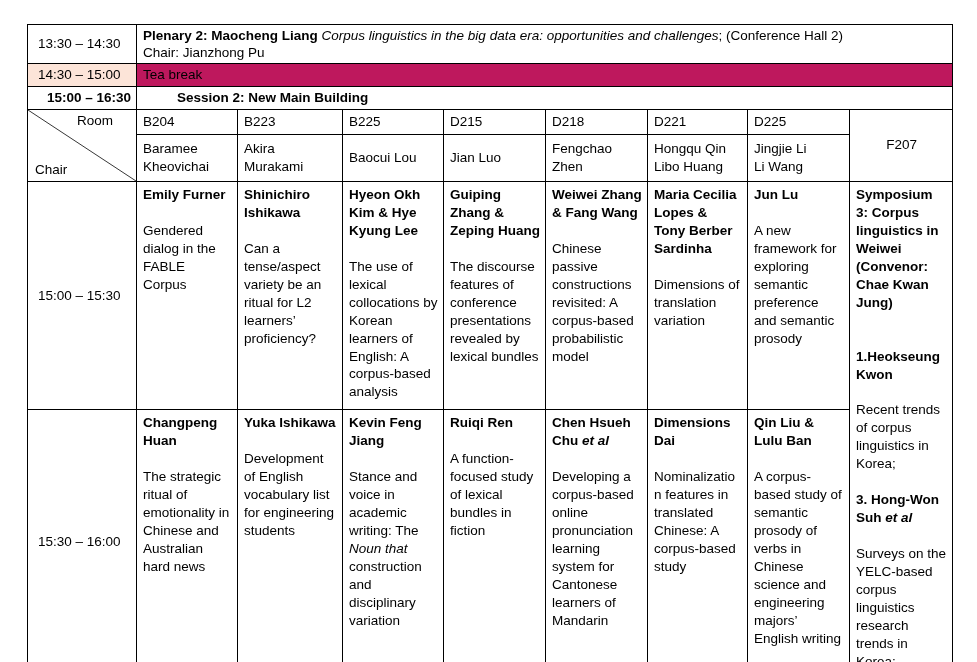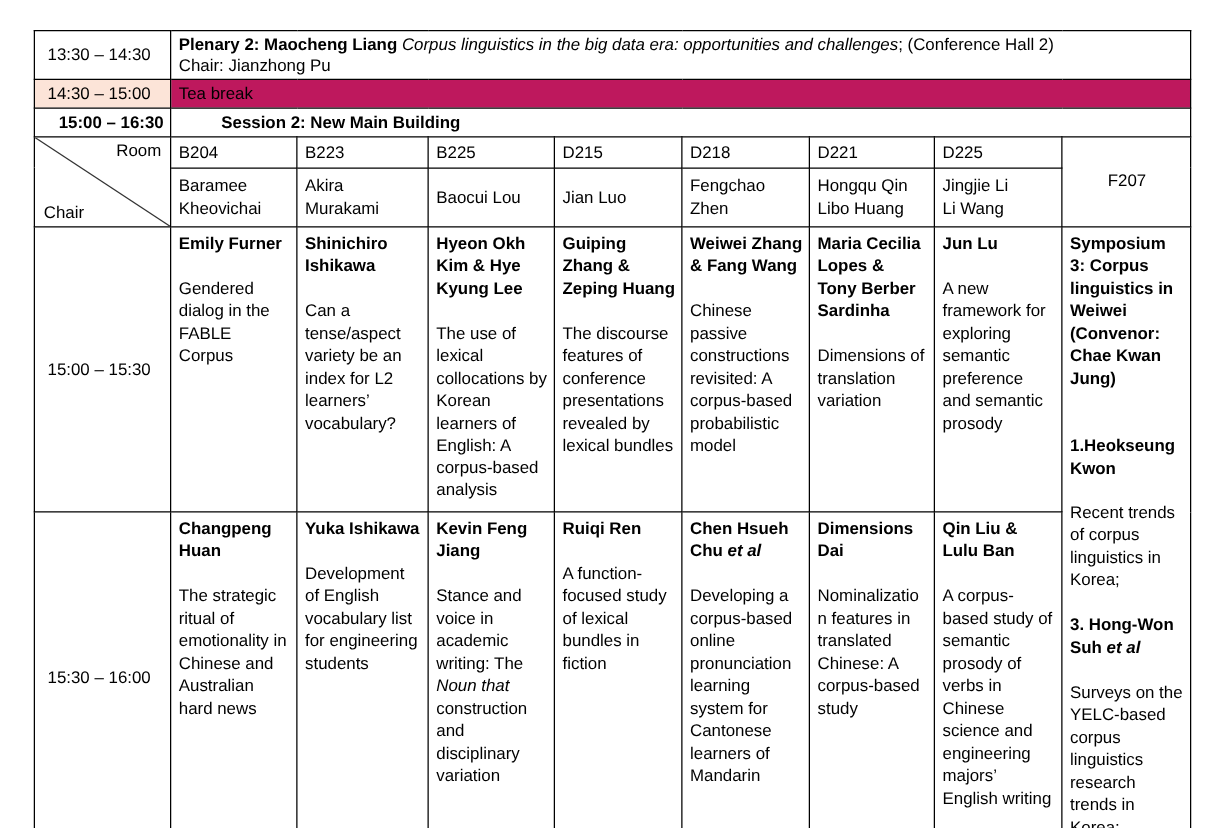--- a/index.html
+++ b/index.html
@@ -40,21 +40,21 @@
   td.time { vertical-align: middle; padding-left: 10px; }
   td.time.bold, .b { font-weight: bold; text-align: right; }
   .it { font-style: italic; }
 
   td.plenary-cell { vertical-align: middle; line-height: 1.26; }
   td.session-cell { font-weight: bold; vertical-align: middle; padding-left: 40px; }
   td.tea-cell { vertical-align: middle; }
 
   td.corner { position: relative; padding: 0; }
   td.corner svg.diag { position: absolute; left: 0; top: 0; width: 100%; height: 100%; }
-  .corner-room  { position: absolute; top: 2px; right: 7px; }
+  .corner-room  { position: absolute; top: 2px; right: 23px; }
   .corner-chair { position: absolute; bottom: 2px; left: 7px; }
 
   td.room { vertical-align: middle; }
   td.chair { vertical-align: middle; white-space: pre-line; }
   td.side-room { vertical-align: middle; text-align: center; }
 
   td.talk { vertical-align: top; padding-top: 4px; }
   .au { font-weight: bold; margin-bottom: 18px; }
   .ti { font-weight: normal; }
 
@@ -134,21 +134,21 @@
     </tr>
 
     <tr class="r-slot1">
       <td class="time">15:00 – 15:30</td>
       <td class="talk">
         <div class="au"><span>Emily Furner</span><span class="it"></span></div>
         <div class="ti"><span>Gendered dialog in the FABLE Corpus</span><span class="it"></span><span></span></div>
       </td>
       <td class="talk">
         <div class="au"><span>Shinichiro Ishikawa</span><span class="it"></span></div>
-        <div class="ti"><span>Can a tense/aspect variety be an index for L2 learners’ vocabulary?</span><span class="it"></span><span></span></div>
+        <div class="ti"><span>Can a tense/aspect variety be an ritual for L2 learners’ proficiency?</span><span class="it"></span><span></span></div>
       </td>
       <td class="talk">
         <div class="au"><span>Hyeon Okh Kim &amp; Hye Kyung Lee</span><span class="it"></span></div>
         <div class="ti"><span>The use of lexical collocations by Korean learners of English: A corpus-based analysis</span><span class="it"></span><span></span></div>
       </td>
       <td class="talk">
         <div class="au"><span>Guiping Zhang &amp; Zeping Huang</span><span class="it"></span></div>
         <div class="ti"><span>The discourse features of conference presentations revealed by lexical bundles</span><span class="it"></span><span></span></div>
       </td>
       <td class="talk">

